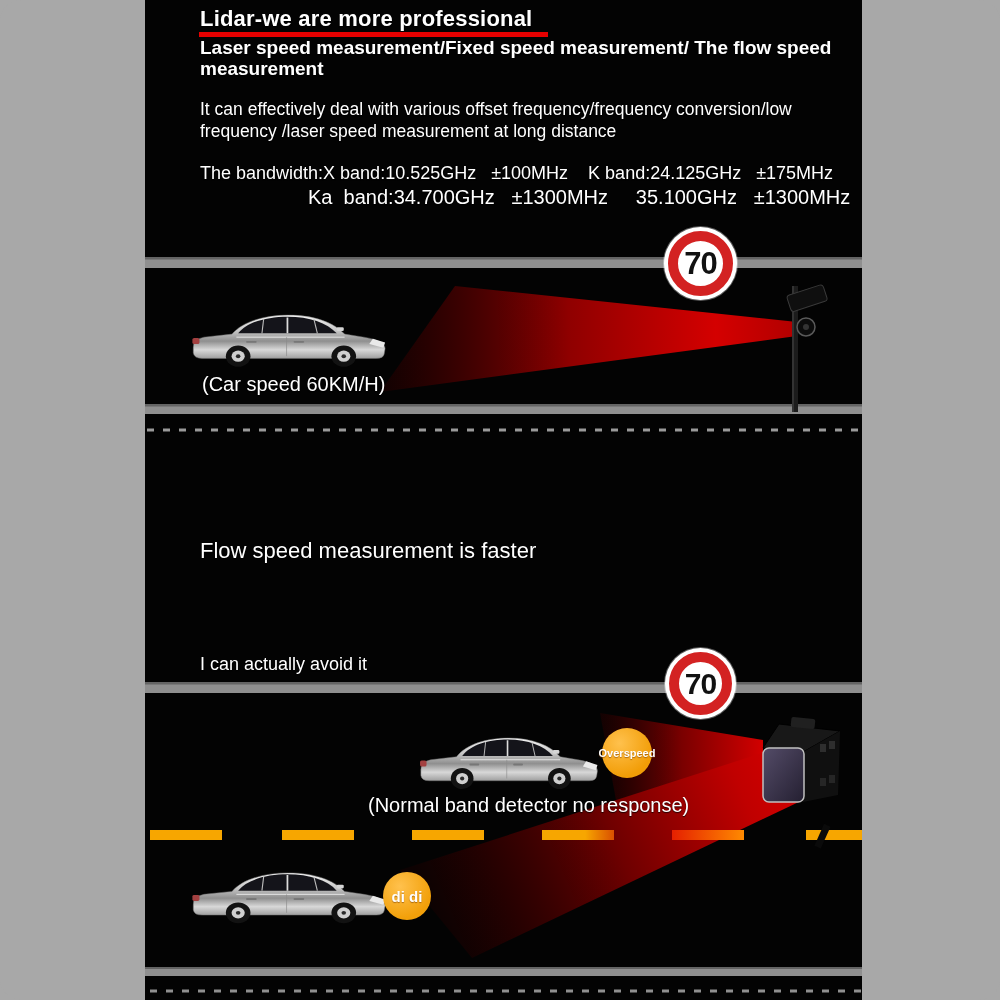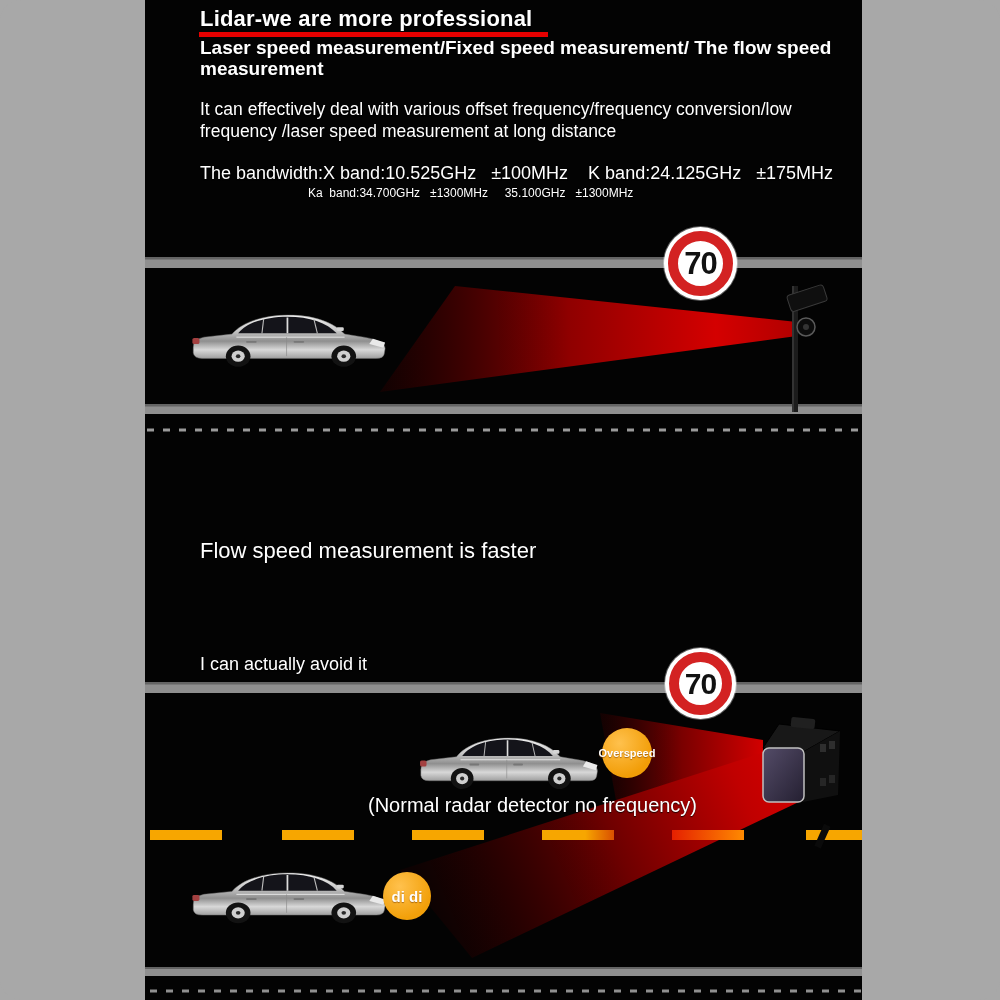--- a/index.html
+++ b/index.html
@@ -8,21 +8,21 @@
   .panel{position:absolute;left:145px;top:0;width:717px;height:1000px;background:#030303;}
   .gfx{position:absolute;left:0;top:0;width:1000px;height:1000px;pointer-events:none;}
   .txt{position:absolute;color:#fff;white-space:nowrap;text-shadow:0 1px 1px rgba(0,0,0,.8);}
   .title{left:200px;top:6px;font-size:22px;font-weight:bold;letter-spacing:.2px;}
   .title-underline{position:absolute;left:199px;top:32px;width:349px;height:5px;background:#e60000;}
   .subtitle1{left:200px;top:37px;font-size:19px;font-weight:bold;}
   .subtitle2{left:200px;top:58px;font-size:19px;font-weight:bold;}
   .intro1{left:200px;top:99px;font-size:17.5px;}
   .intro2{left:200px;top:121px;font-size:17.5px;}
   .bw1{left:200px;top:163px;font-size:18px;white-space:pre;}
-  .bw2{left:308px;top:186px;font-size:12px;white-space:pre;text-align:center;}
+  .bw2{left:308px;top:186px;font-size:20px;white-space:pre;text-align:center;}
   .caption1{left:202px;top:373px;font-size:20px;}
   .sec2-heading{left:200px;top:538px;font-size:22px;font-weight:normal;}
   .sec2-line1{left:200px;top:581px;font-size:18px;}
   .sec2-line2{left:200px;top:606px;font-size:18px;margin-top:48px;}
   .caption2{left:368px;top:794px;font-size:20px;}
   .caption3{left:168px;top:933px;font-size:20px;}
   .sign{position:absolute;border-radius:50%;background:#fff;display:flex;align-items:center;justify-content:center;
         box-shadow:0 0 0 1px rgba(255,255,255,.35);}
   .sign-inner{border-radius:50%;border:10px solid #d32222;background:#fff;display:flex;align-items:center;justify-content:center;
         color:#111;font-weight:bold;letter-spacing:-1px;}
@@ -174,23 +174,24 @@
   <div class="txt subtitle1">Laser speed measurement/Fixed speed measurement/ The flow speed</div>
   <div class="txt subtitle2">measurement</div>
   <div class="txt intro1">It can effectively deal with various offset frequency/frequency conversion/low</div>
   <div class="txt intro2">frequency /laser speed measurement at long distance</div>
   <div class="txt bw1">The bandwidth:X band:10.525GHz   ±100MHz    K band:24.125GHz   ±175MHz</div>
   <div class="txt bw2">Ka  band:34.700GHz   ±1300MHz     35.100GHz   ±1300MHz</div>
 
   <div class="sign sign1">
     <div class="sign-inner">70</div>
   </div>
+  <div class="txt caption1">(Car speed 60KM/H)</div>
 
   <div class="txt sec2-heading">Flow speed measurement is faster</div>
   <div class="txt sec2-line2">I can actually avoid it</div>
 
   <div class="sign sign2">
     <div class="sign-inner">70</div>
   </div>
   <div class="badge badge-overspeed">Overspeed</div>
-  <div class="txt caption2">(Normal radar detector no frequency)</div>
+  <div class="txt caption2">(Normal band detector no response)</div>
   <div class="badge badge-didi">di di</div>
 </div>
 
 </body></html>

